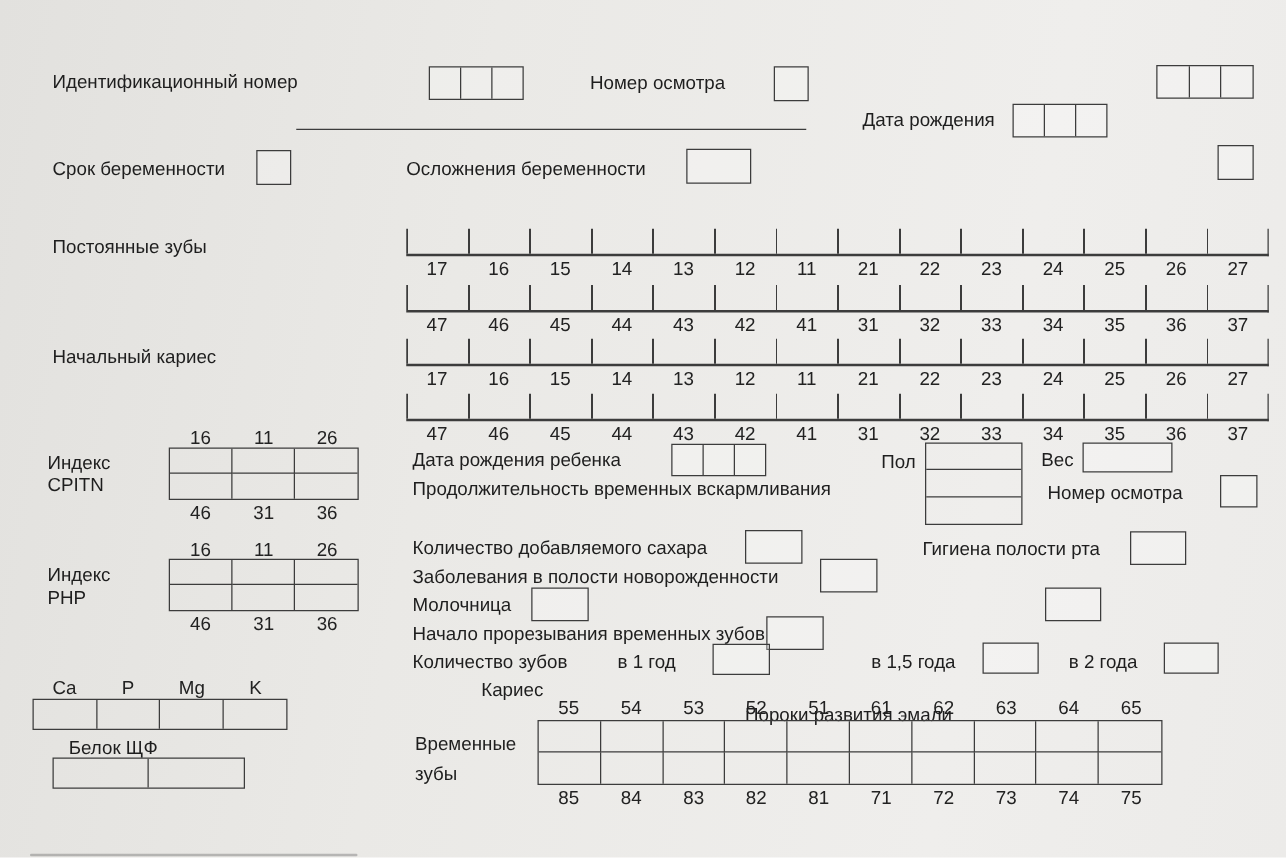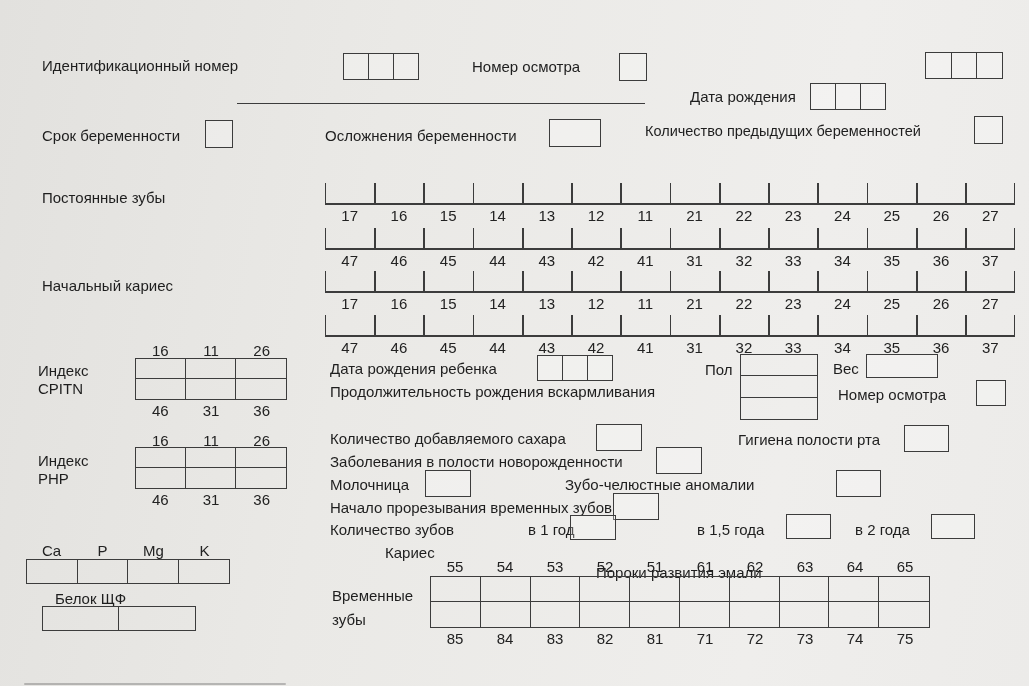--- a/index.html
+++ b/index.html
@@ -93,21 +93,20 @@
   <div class="lbl" style="left:42px;top:127px">Срок беременности</div>
   <div class="bx" style="left:205px;top:120px;width:28px;height:28px">
       <div class="c"></div>
     </div>
 
   <div class="lbl" style="left:325px;top:127px">Осложнения беременности</div>
   <div class="bx" style="left:549px;top:119px;width:52px;height:28px">
       <div class="c"></div>
     </div>
 
-  <div class="lbl sm" style="left:645px;top:123px">Количество предыдущих беременностей</div>
   <div class="bx" style="left:974px;top:116px;width:29px;height:28px">
       <div class="c"></div>
     </div>
 
   <div class="lbl" style="left:42px;top:189px">Постоянные зубы</div>
   <div class="comb" style="left:325px;top:183px"></div>
   <div class="numrow" style="left:325px;top:207px">
       <span>17</span>
       <span>16</span>
       <span>15</span>
@@ -247,21 +246,21 @@
   <div class="g1x3" style="left:740px;top:354px">
     <div></div>
     <div></div>
     <div></div>
   </div>
   <div class="lbl" style="left:833px;top:360px">Вес</div>
   <div class="bx" style="left:866px;top:354px;width:72px;height:24px">
       <div class="c"></div>
     </div>
 
-  <div class="lbl" style="left:330px;top:383px">Продолжительность рождения вскармливания</div>
+  <div class="lbl" style="left:330px;top:383px">Продолжительность временных вскармливания</div>
   <div class="lbl" style="left:838px;top:386px">Номер осмотра</div>
   <div class="bx" style="left:976px;top:380px;width:30px;height:26px">
       <div class="c"></div>
     </div>
 
 
   <div class="lbl" style="left:330px;top:430px">Количество добавляемого сахара</div>
   <div class="bx" style="left:596px;top:424px;width:46px;height:27px">
       <div class="c"></div>
     </div>
@@ -272,32 +271,31 @@
 
   <div class="lbl" style="left:330px;top:453px">Заболевания в полости новорожденности</div>
   <div class="bx" style="left:656px;top:447px;width:46px;height:27px">
       <div class="c"></div>
     </div>
 
   <div class="lbl" style="left:330px;top:476px">Молочница</div>
   <div class="bx" style="left:425px;top:470px;width:46px;height:27px">
       <div class="c"></div>
     </div>
-  <div class="lbl" style="left:565px;top:476px">Зубо-челюстные аномалии</div>
   <div class="bx" style="left:836px;top:470px;width:45px;height:27px">
       <div class="c"></div>
     </div>
 
   <div class="lbl" style="left:330px;top:499px">Начало прорезывания временных зубов</div>
   <div class="bx" style="left:613px;top:493px;width:46px;height:27px">
       <div class="c"></div>
     </div>
 
   <div class="lbl" style="left:330px;top:521px">Количество зубов</div>
-  <div class="lbl" style="left:528px;top:521px">в 1 год</div>
+  <div class="lbl" style="left:494px;top:521px">в 1 год</div>
   <div class="bx" style="left:570px;top:515px;width:46px;height:25px">
       <div class="c"></div>
     </div>
   <div class="lbl" style="left:697px;top:521px">в 1,5 года</div>
   <div class="bx" style="left:786px;top:514px;width:45px;height:25px">
       <div class="c"></div>
     </div>
   <div class="lbl" style="left:855px;top:521px">в 2 года</div>
   <div class="bx" style="left:931px;top:514px;width:44px;height:25px">
       <div class="c"></div>

